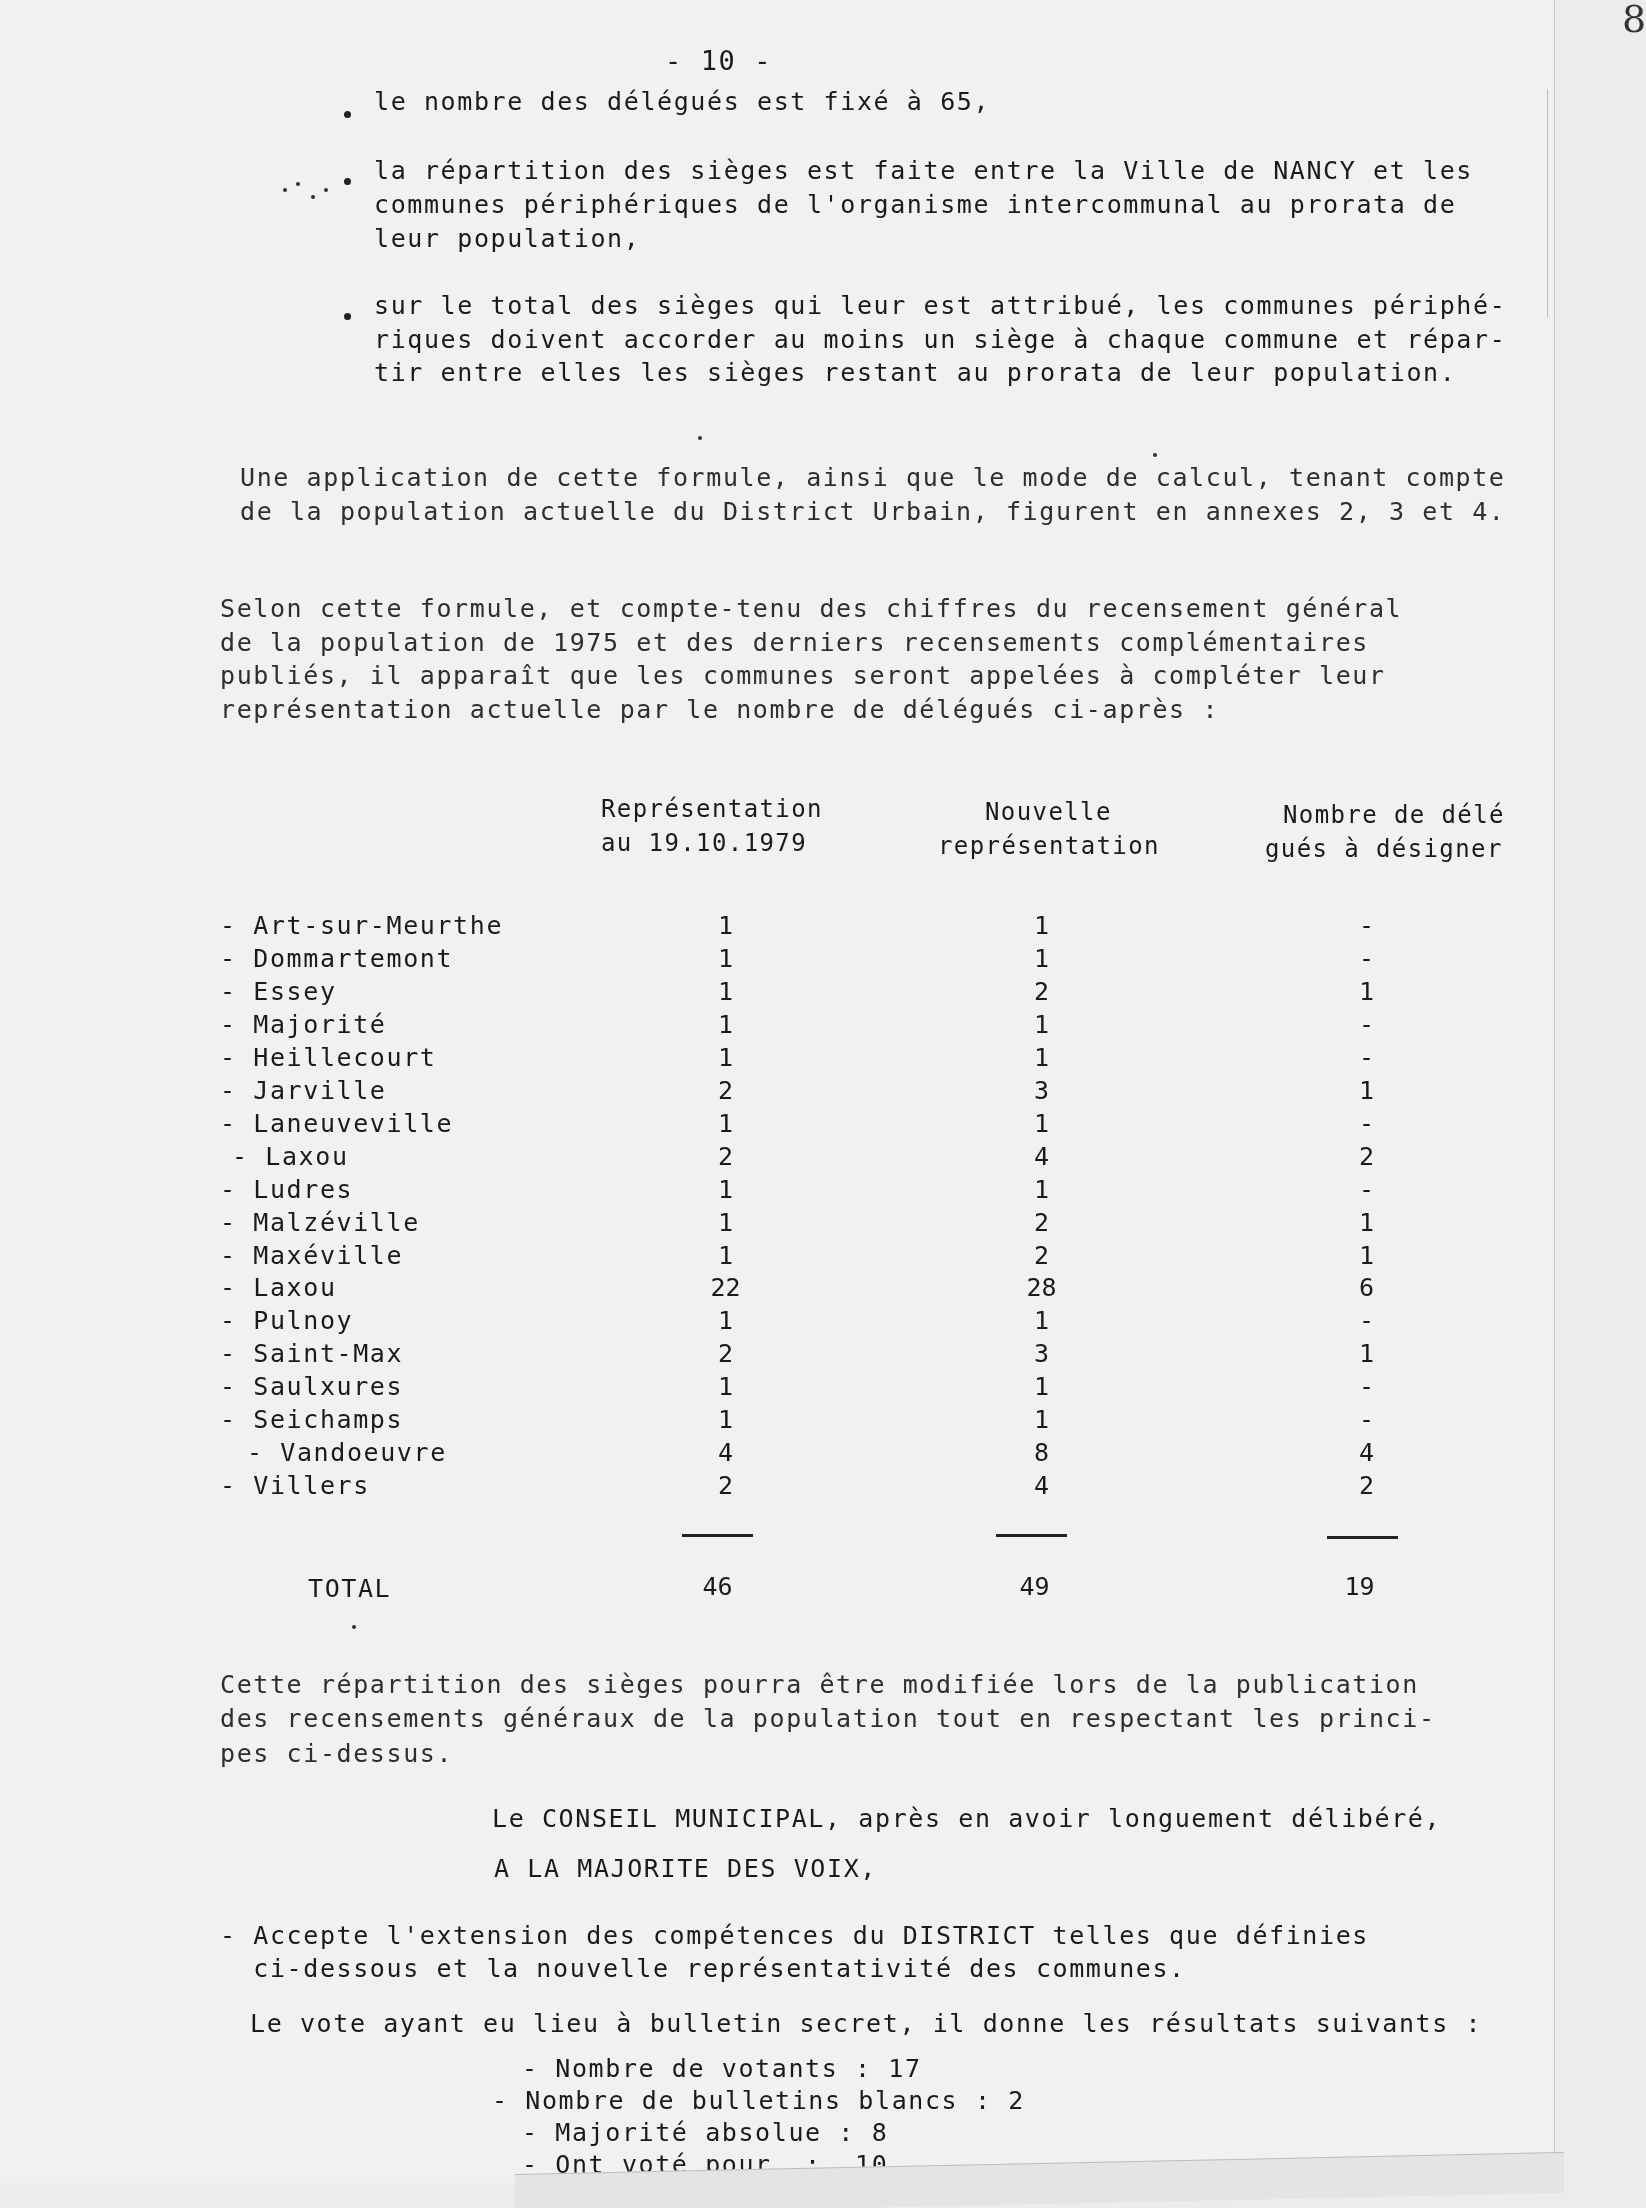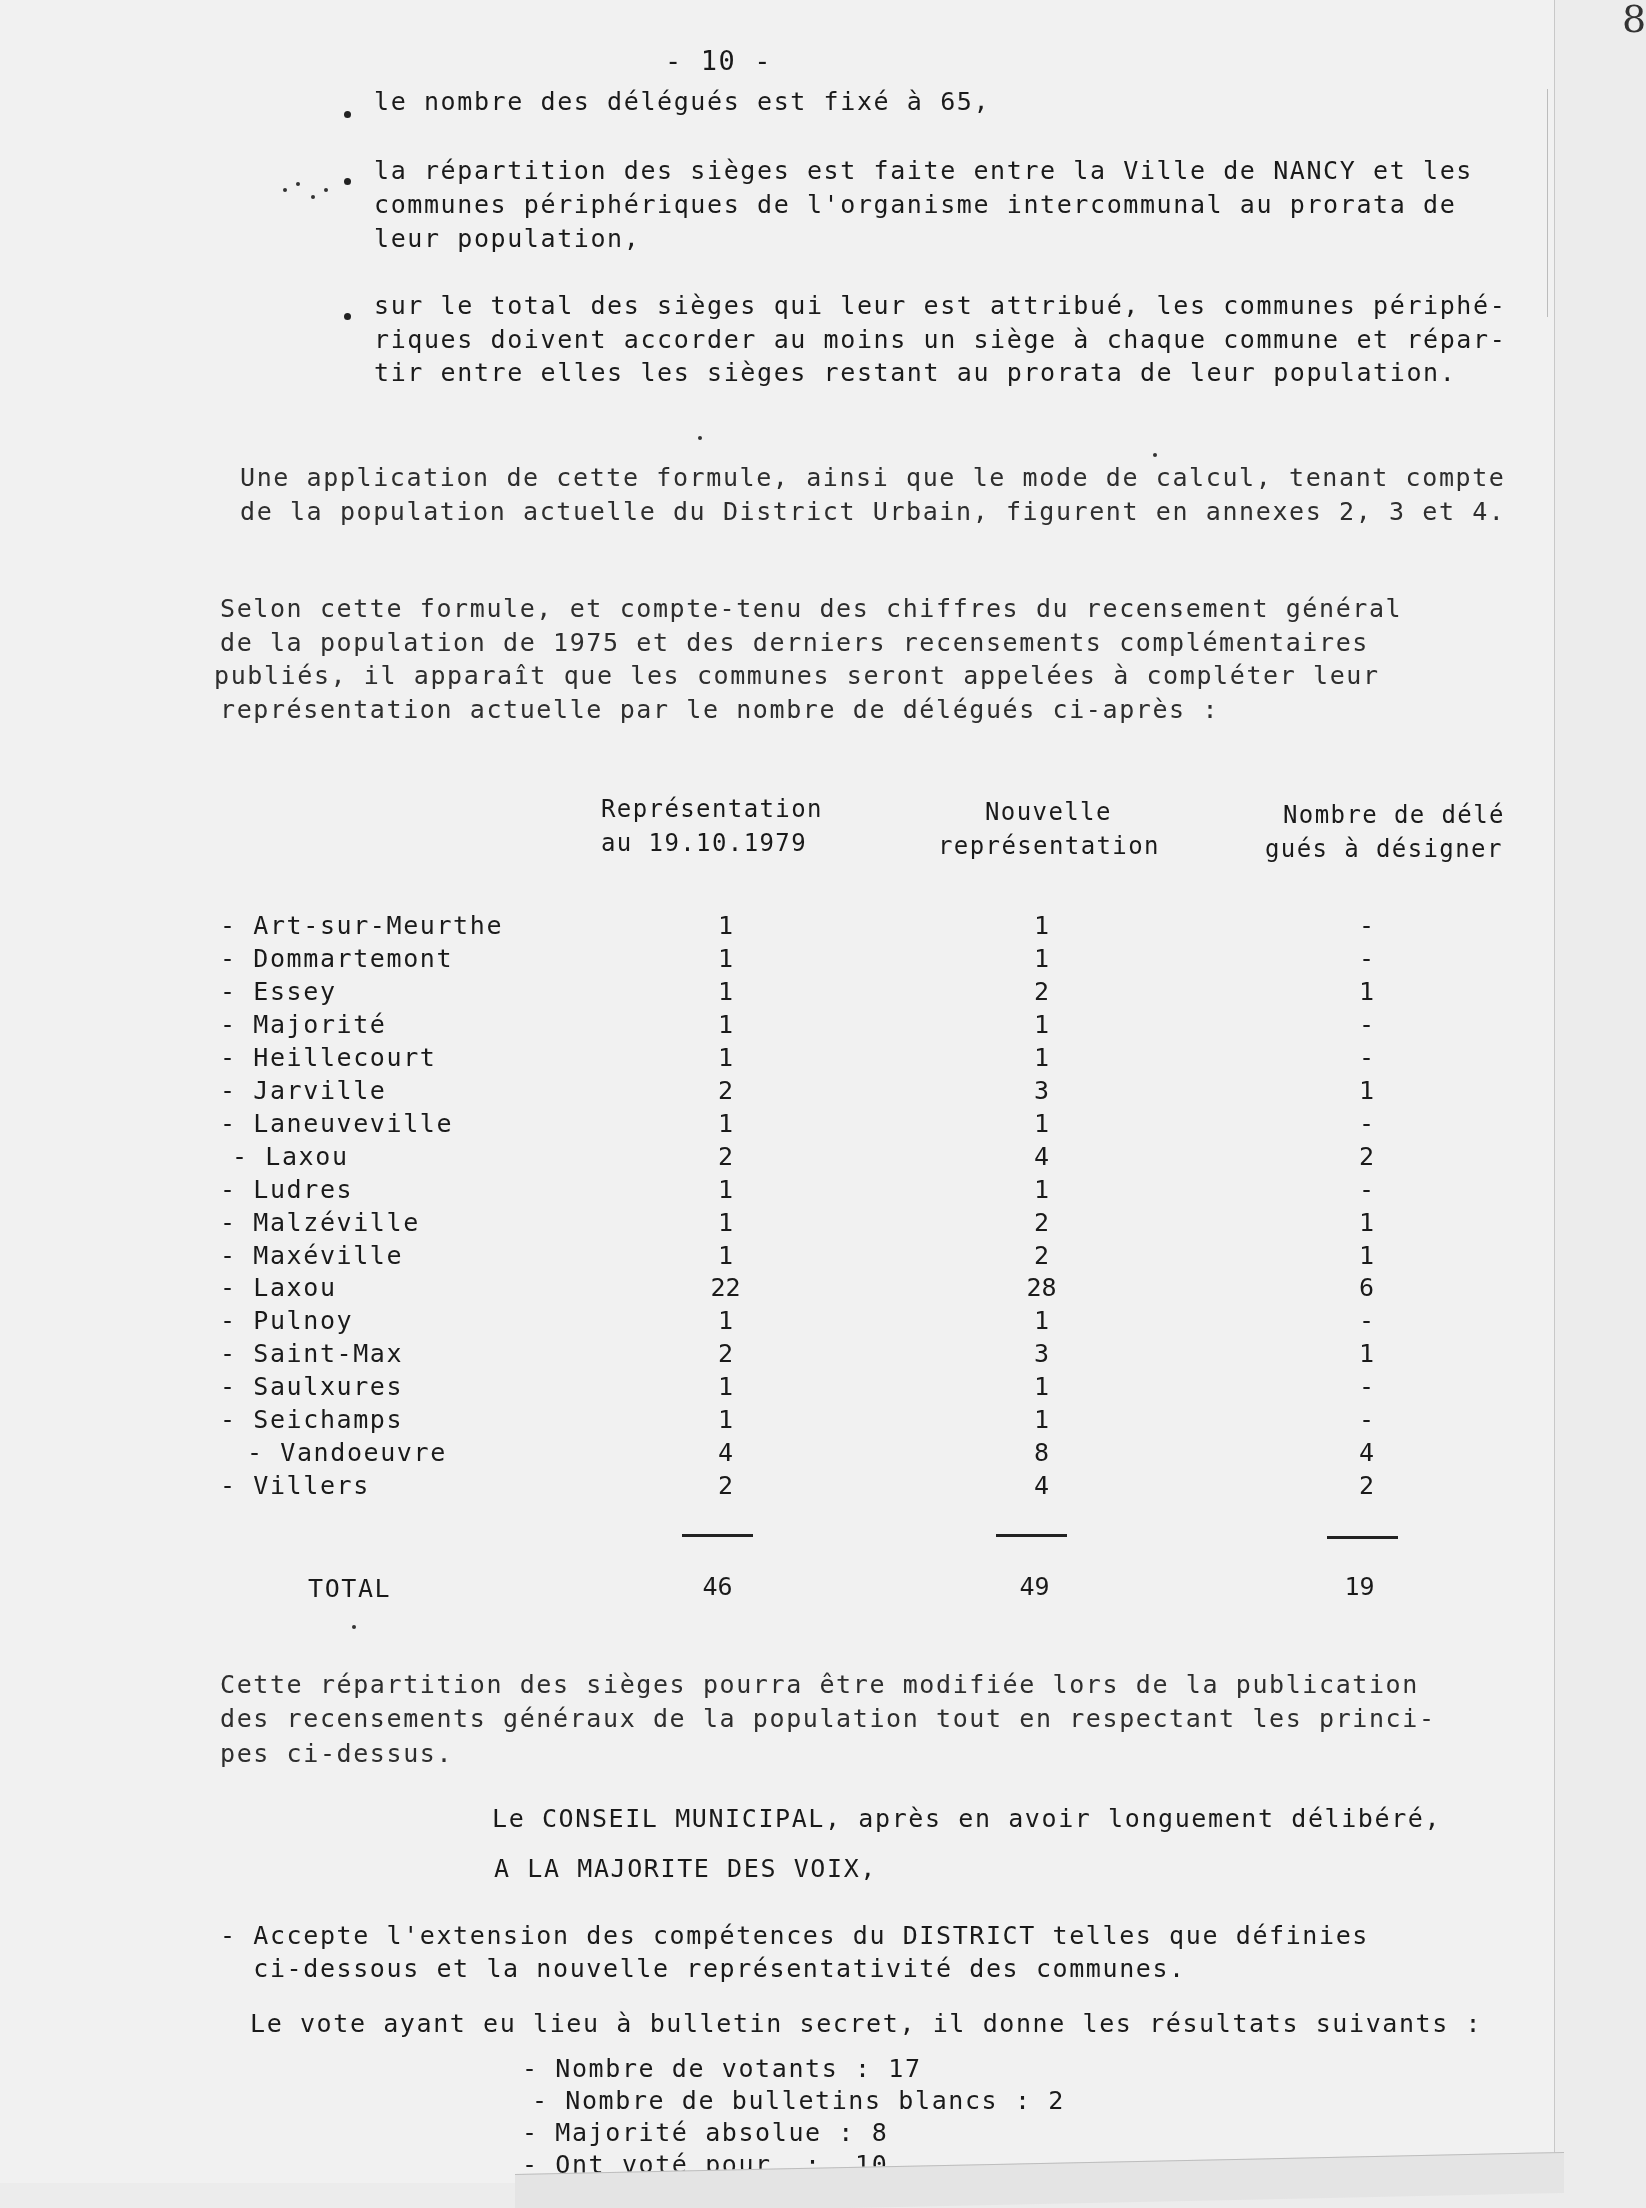--- a/index.html
+++ b/index.html
@@ -61,21 +61,21 @@
 </div>
 
 <span class="speck" style="left:698px;top:436px"></span>
 <span class="speck" style="left:1153px;top:453px"></span>
 
 <div class="t faint" style="left:240px;top:463px">Une application de cette formule, ainsi que le mode de calcul, tenant compte</div>
 <div class="t faint" style="left:240px;top:497px">de la population actuelle du District Urbain, figurent en annexes 2, 3 et 4.</div>
 
 <div class="t faint" style="left:220px;top:594px">Selon cette formule, et compte-tenu des chiffres du recensement général</div>
 <div class="t faint" style="left:220px;top:628px">de la population de 1975 et des derniers recensements complémentaires</div>
-<div class="t faint" style="left:214px;top:661px">publiés, il apparaît que les communes seront appelées à compléter leur</div>
+<div class="t faint" style="left:220px;top:661px">publiés, il apparaît que les communes seront appelées à compléter leur</div>
 <div class="t faint" style="left:220px;top:695px">représentation actuelle par le nombre de délégués ci-après :</div>
 
 <div>
   <div class="hdr" style="left:601px;top:792px">Représentation</div>
   <div class="hdr" style="left:601px;top:826px">au 19.10.1979</div>
   <div class="hdr" style="left:985px;top:795px">Nouvelle</div>
   <div class="hdr" style="left:938px;top:829px">représentation</div>
   <div class="hdr" style="left:1283px;top:798px">Nombre de délé</div>
   <div class="hdr" style="left:1265px;top:832px">gués à désigner</div>
 
@@ -173,20 +173,20 @@
 <div class="t" style="left:492px;top:1804px">Le CONSEIL MUNICIPAL, après en avoir longuement délibéré,</div>
 <div class="t" style="left:494px;top:1854px">A LA MAJORITE DES VOIX,</div>
 
 <div class="t" style="left:220px;top:1921px">- Accepte l'extension des compétences du DISTRICT telles que définies</div>
 <div class="t" style="left:220px;top:1954px">  ci-dessous et la nouvelle représentativité des communes.</div>
 
 <div class="t" style="left:250px;top:2009px">Le vote ayant eu lieu à bulletin secret, il donne les résultats suivants :</div>
 
 <div>
   <div class="t" style="left:522px;top:2054px">- Nombre de votants : 17</div>
-  <div class="t" style="left:532px;top:2086px">- Nombre de bulletins blancs : 2</div>
+  <div class="t" style="left:492px;top:2086px">- Nombre de bulletins blancs : 2</div>
   <div class="t" style="left:522px;top:2118px">- Majorité absolue : 8</div>
   <div class="t" style="left:522px;top:2150px">- Ont voté pour  :  10</div>
   <div class="t" style="left:522px;top:2182px">- Ont voté contre :  5</div>
 </div>
 
 <div class="paper-curl"></div>
 
 
 </body></html>

